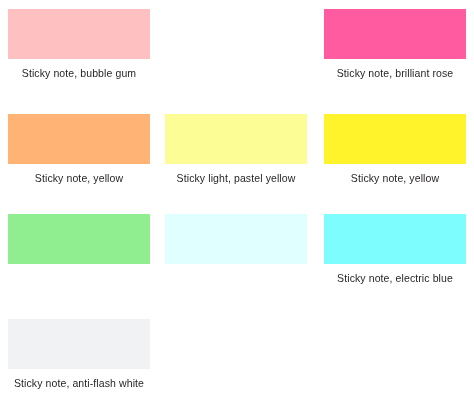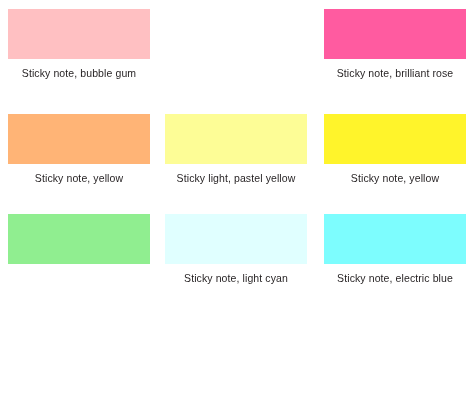--- a/index.html
+++ b/index.html
@@ -75,19 +75,22 @@
     </div>
     <div class="swatch-cell col-2 row-1">
       <div class="swatch-chip" style="background: rgb(255, 244, 43);"></div>
       <span class="swatch-label">Sticky note, yellow</span>
     </div>
     <div class="swatch-cell col-0 row-2">
       <div class="swatch-chip" style="background: rgb(144, 238, 144);"></div>
     </div>
     <div class="swatch-cell col-1 row-2">
       <div class="swatch-chip" style="background: rgb(224, 255, 255);"></div>
-      <span class="swatch-label">Sticky note, light cyan</span>
     </div>
     <div class="swatch-cell col-2 row-2">
       <div class="swatch-chip" style="background: rgb(125, 253, 254);"></div>
       <span class="swatch-label">Sticky note, electric blue</span>
     </div>
+    <div class="swatch-cell col-0 row-3">
+      <div class="swatch-chip" style="background: rgb(240, 242, 243);"></div>
+      <span class="swatch-label">Sticky note, anti-flash white</span>
+    </div>
   </div>
 
 </body></html>

